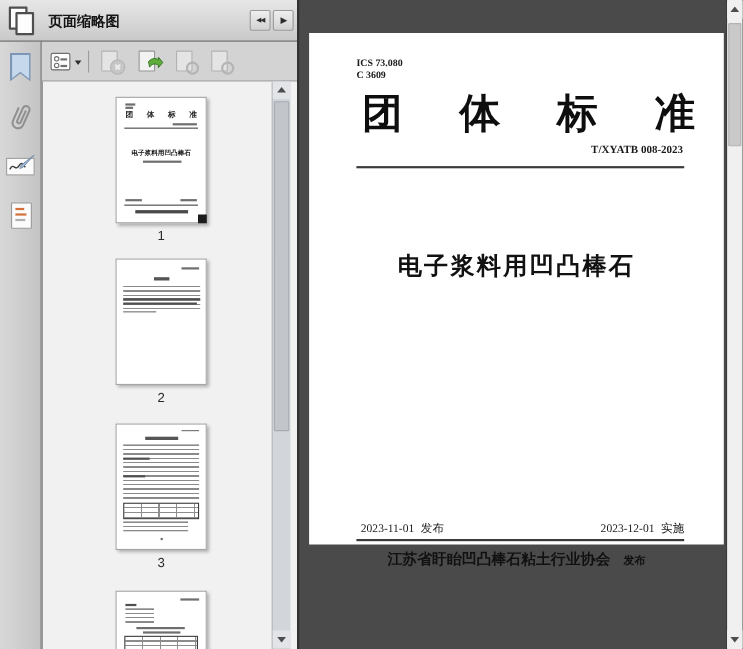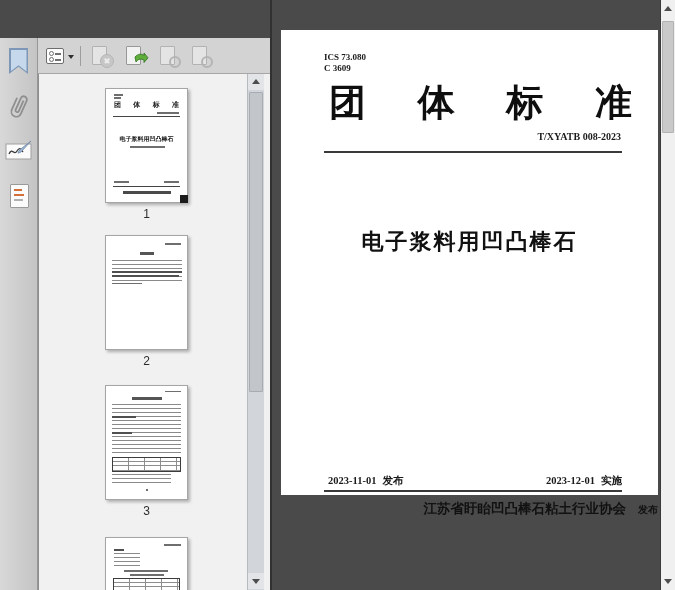--- a/index.html
+++ b/index.html
@@ -93,31 +93,42 @@
   .ics{position:absolute;left:43px;top:22px;font-size:9px;line-height:11px;font-weight:bold;}
   .big-chars{position:absolute;left:48px;top:52px;width:303px;display:flex;justify-content:space-between;
     font-size:37px;font-weight:bold;color:#0e0e0e;line-height:42px;font-family:"Liberation Sans",sans-serif;}
   .std-no{position:absolute;right:37px;top:101px;font-size:10px;font-weight:bold;}
   .rule{position:absolute;left:43px;right:36px;height:2px;background:#3a3a3a;}
   .rule.r1{top:121px;} .rule.r2{top:460px;}
   .title-zh{position:absolute;left:0;right:0;top:197px;text-align:center;font-size:22px;font-weight:bold;
     letter-spacing:2px;color:#111;font-family:"Liberation Sans",sans-serif;}
   .title-en{position:absolute;left:0;right:0;top:241px;text-align:center;font-size:11px;font-weight:bold;}
   .dates{position:absolute;left:47px;right:36px;top:444px;display:flex;justify-content:space-between;
-    font-size:10.5px;font-weight:bold;}
+    font-size:10.5px;font-weight:normal;}
   .dates .lbl{margin-left:6px;font-family:"Liberation Sans",sans-serif;}
-  .issuer{position:absolute;left:0;right:0;top:470px;text-align:right;font-size:13.5px;font-weight:bold;
+  .issuer{position:absolute;left:0;right:0;top:470px;text-align:center;font-size:13.5px;font-weight:bold;
     color:#111;font-family:"Liberation Sans",sans-serif;}
   .issuer .suffix{font-size:10px;margin-left:12px;}
 </style>
 </head>
 <body>
 
 <div class="app">
 
+  <div class="panel-header">
+    <div class="tab-pages">
+      <span class="pgico">
+        <span class="pg back"></span>
+          <span class="pg front"></span>
+      </span>
+    </div>
+    <div class="panel-title">页面缩略图</div>
+    <button class="hdr-btn b1"><span>◀◀</span></button>
+    <button class="hdr-btn b2"><span>▶</span></button>
+  </div>
 
   <div class="strip">
     <div class="sicon" style="top:10px;">
       <span><span class="bk-outer">
             <span class="bk-inner"></span>
           </span></span>
     </div>
     <div class="sicon" style="top:54px;">
       <span>
         <svg width="26" height="32" viewBox="0 0 26 32" style="position:absolute;left:5px;top:0;transform:rotate(24deg);">

